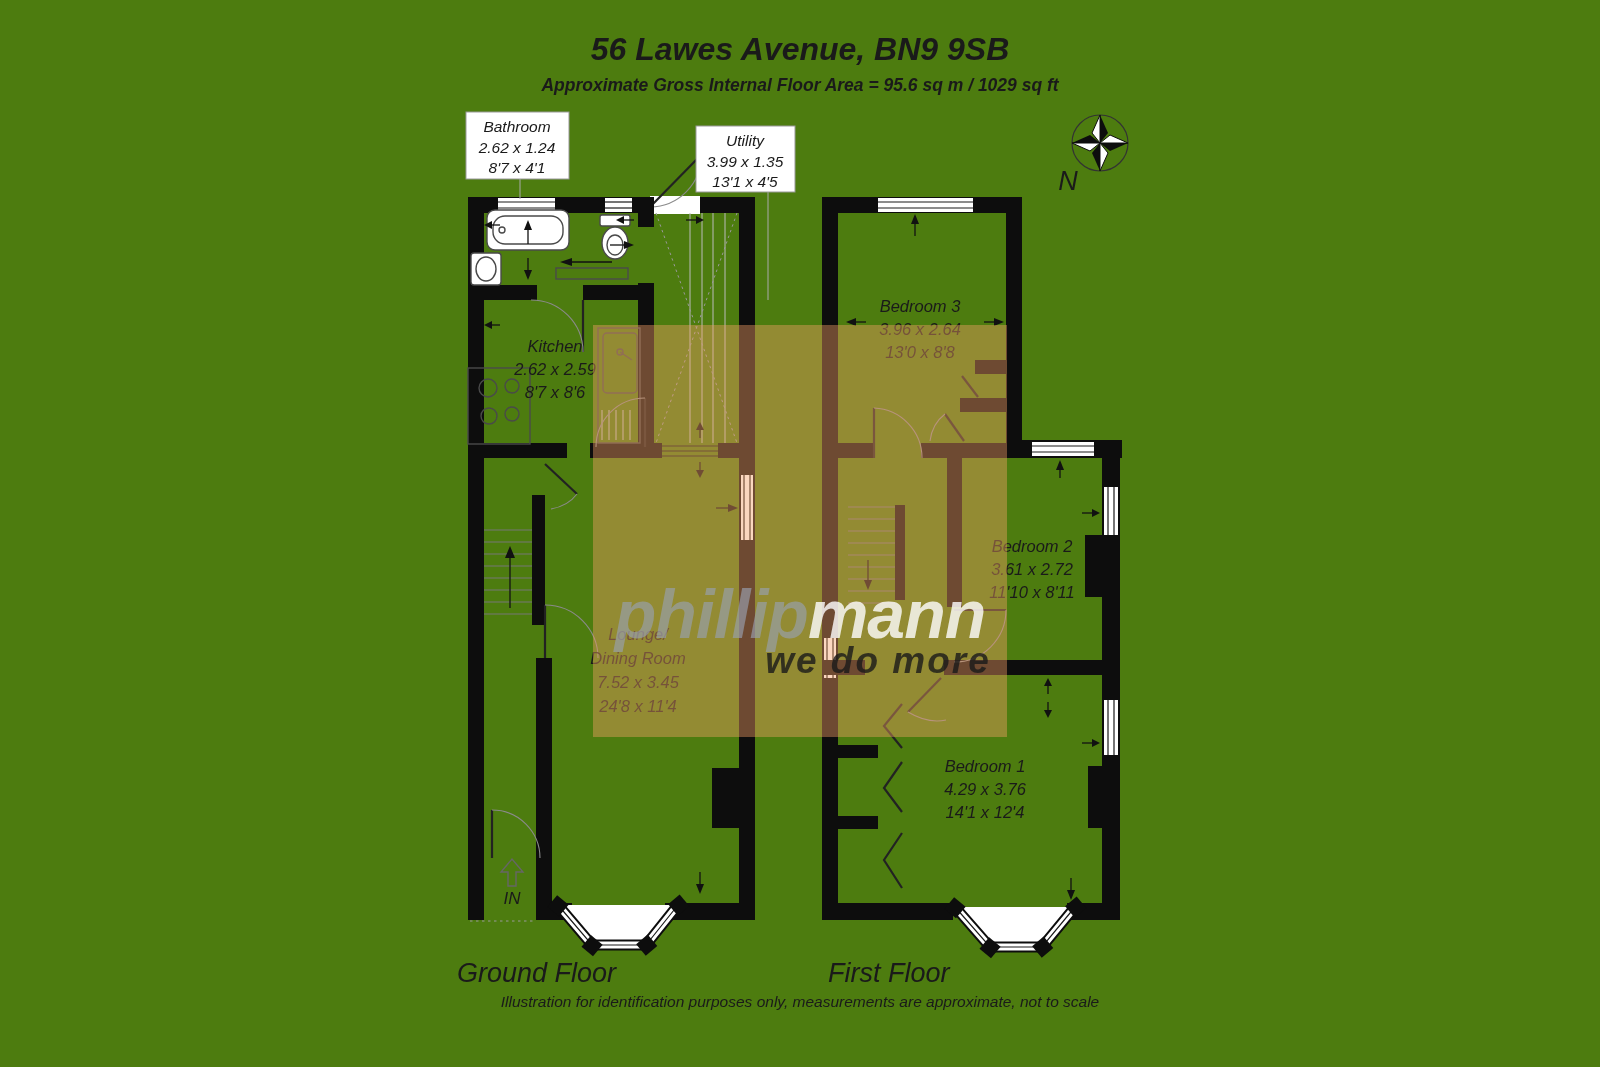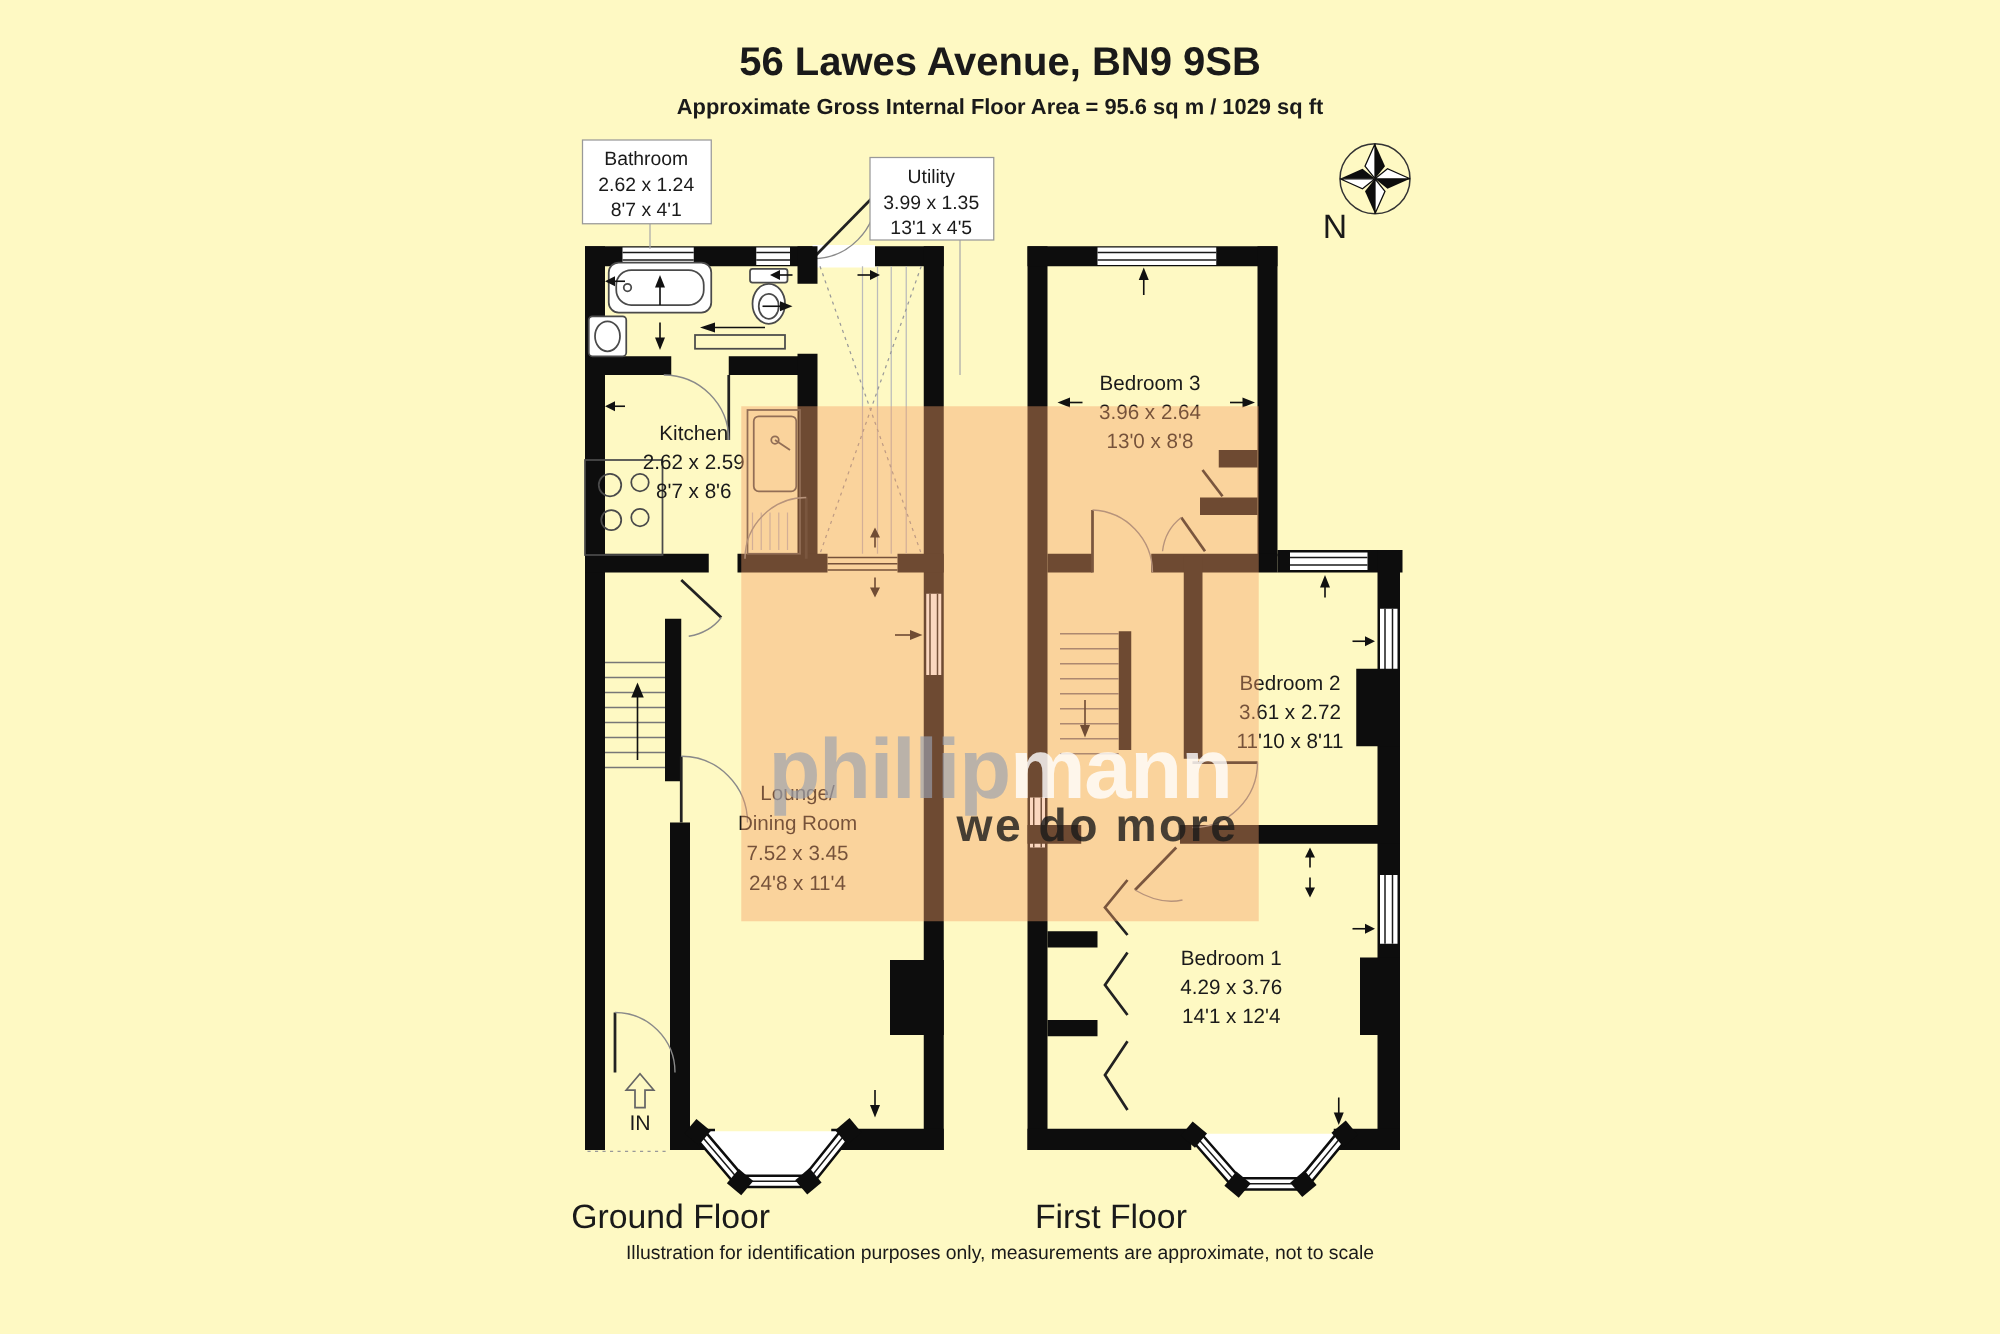--- a/index.html
+++ b/index.html
@@ -1,17 +1,17 @@
 <!DOCTYPE html>
 <html><head>
 <meta charset="utf-8">
 <style>
   html,body{margin:0;padding:0;background:#fff;}
-  .page{position:relative;width:1600px;height:1067px;background:#fef9c3;overflow:hidden;
-        font-family:"Liberation Sans",sans-serif;}
+  .page{position:relative;width:1600px;height:1067px;background:#4d7c0f;overflow:hidden;
+        font-family:"Liberation Sans",sans-serif;font-style:italic;}
   svg text{font-family:"Liberation Sans",sans-serif;fill:#1a1a1a;}
   .wall{fill:#0d0d0d;}
   .winline{stroke:#1a1a1a;stroke-width:1.2;fill:none;}
   .fix{stroke:#4a4a4a;stroke-width:1.4;fill:#fff;}
   .fixn{stroke:#4a4a4a;stroke-width:1.4;fill:none;}
   .door{stroke:#8a8a8a;stroke-width:1.1;fill:none;}
   .leaf{stroke:#222;stroke-width:2.2;fill:none;}
   .stair{stroke:#777;stroke-width:1.1;fill:none;}
   .dim{stroke:#111;stroke-width:1.3;fill:none;}
   .dimh{fill:#111;stroke:none;}

